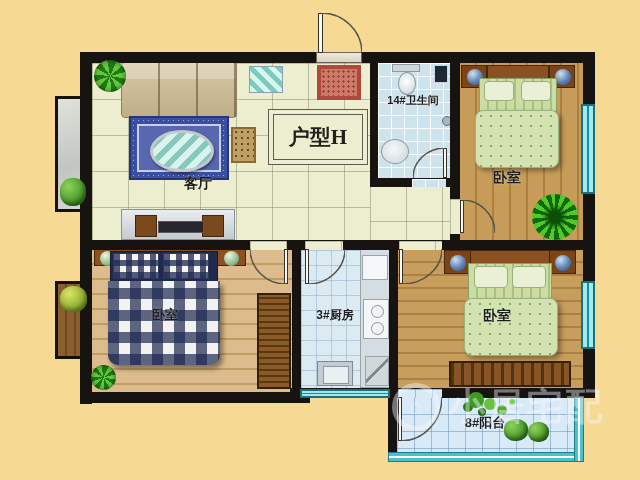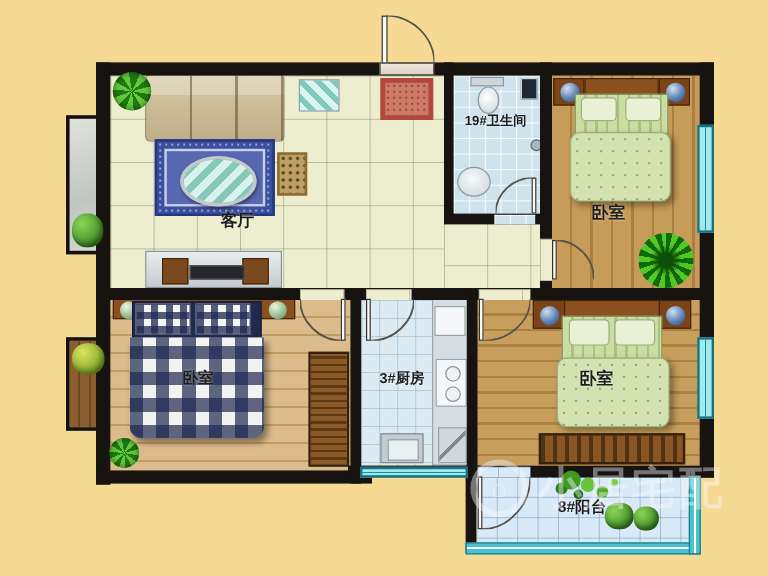--- a/index.html
+++ b/index.html
@@ -143,20 +143,23 @@
   <div class="furn sofa" style="left:121px;top:62px;width:116px;height:56px;">
     <div class="sofa-lines"></div>
   </div>
   <div class="furn glass-panel" style="left:249px;top:66px;width:34px;height:27px;"></div>
   <div class="furn doormat" style="left:317px;top:65px;width:44px;height:35px;"></div>
   <div class="furn rug" style="left:129px;top:116px;width:100px;height:64px;">
     <div class="rug-inner"></div>
     <div class="oval-table" style="left:19px;top:12px;width:58px;height:36px;"></div>
   </div>
   <div class="furn ottoman" style="left:231px;top:127px;width:25px;height:36px;"></div>
+  <div class="furn unit-box" style="left:273px;top:114px;width:90px;height:46px;z-index:2;">
+    <span class="unit-title">户型H</span>
+  </div>
   <div class="furn tvcab" style="left:121px;top:209px;width:114px;height:31px;">
     <div class="sq" style="left:13px;"></div>
     <div class="sq" style="left:80px;"></div>
     <div class="tv"></div>
   </div>
 
   <div class="furn wc-tank" style="left:392px;top:64px;width:28px;height:8px;"></div>
   <div class="furn wc-bowl" style="left:398px;top:72px;width:18px;height:23px;"></div>
   <div class="furn bath-shelf" style="left:434px;top:65px;width:14px;height:18px;"></div>
   <div class="furn shower" style="left:442px;top:116px;width:10px;height:10px;"></div>
@@ -274,21 +277,21 @@
   <svg class="door-arc" style="left:402px;top:249px;" width="40" height="35" viewBox="0 0 40 35">
       <path d="M0,35 A40,35 0 0 0 40,0"></path>
     </svg>
 
   <div class="door-leaf" style="left:398px;top:397px;width:4px;height:44px;"></div>
   <svg class="door-arc" style="left:401px;top:397px;" width="41" height="44" viewBox="0 0 41 44">
       <path d="M0,44 A41,44 0 0 0 41,0"></path>
     </svg>
 
   <div class="lbl" style="left:170px;top:175px;width:56px;font-size:14px;">客厅</div>
-  <div class="lbl" style="left:374px;top:93px;width:78px;font-size:11px;">19#卫生间</div>
+  <div class="lbl" style="left:374px;top:93px;width:78px;font-size:11px;">14#卫生间</div>
   <div class="lbl" style="left:477px;top:169px;width:60px;font-size:14px;">卧室</div>
   <div class="lbl" style="left:135px;top:306px;width:60px;font-size:13px;">卧室</div>
   <div class="lbl" style="left:303px;top:307px;width:64px;font-size:12px;">3#厨房</div>
   <div class="lbl" style="left:467px;top:307px;width:60px;font-size:14px;">卧室</div>
   <div class="lbl" style="left:445px;top:414px;width:80px;font-size:13px;">8#阳台</div>
 
   <div class="watermark" style="left:392px;top:382px;">
     <div class="wm-logo">⌂</div>
     <div class="wm-text">小居宅配</div>
   </div>

